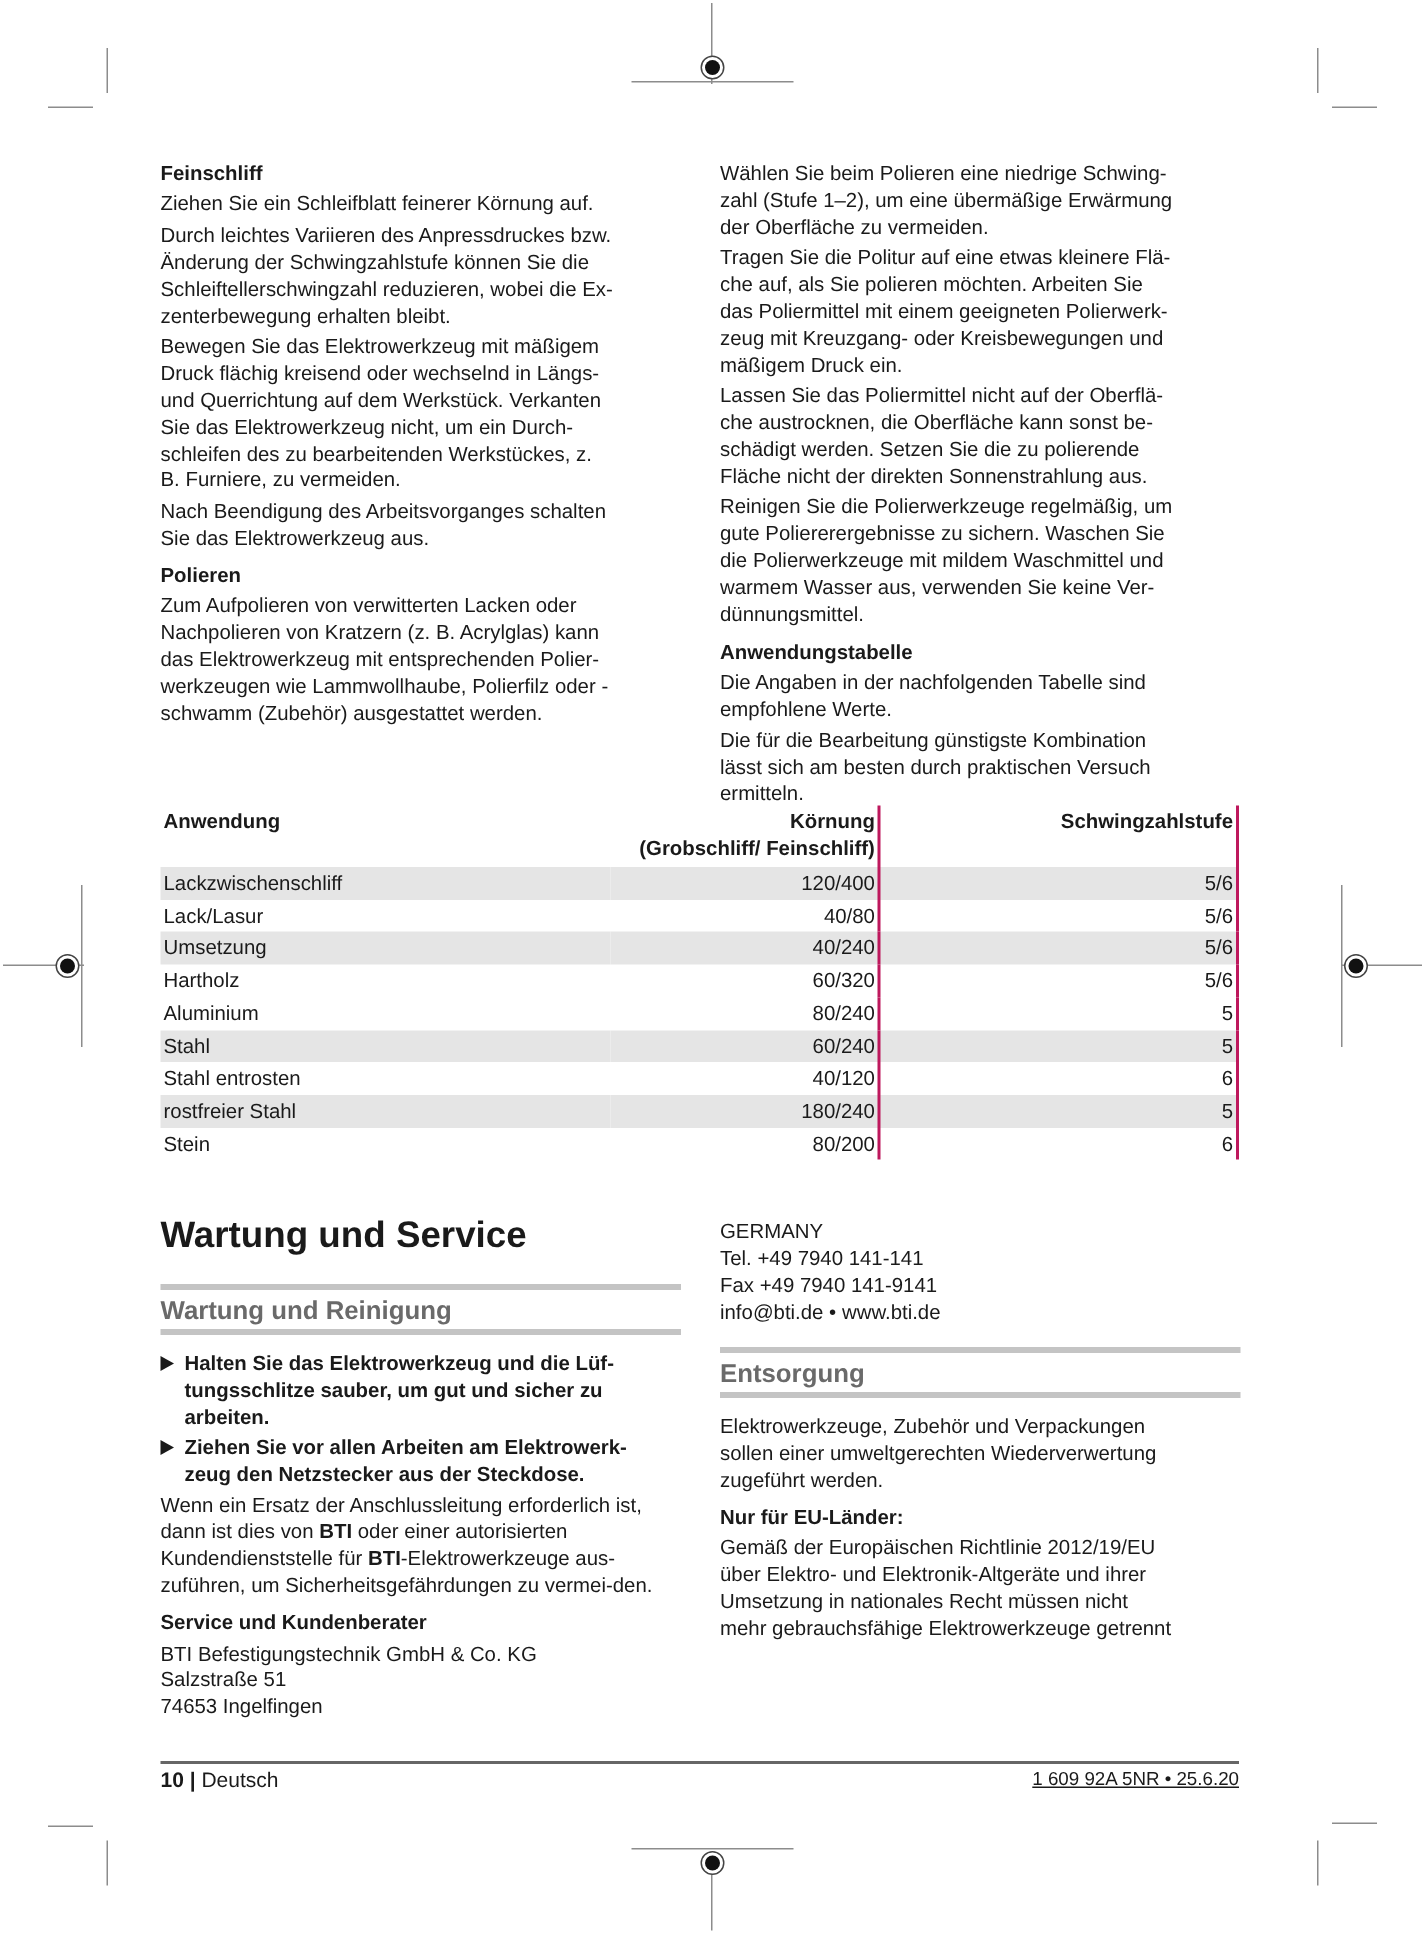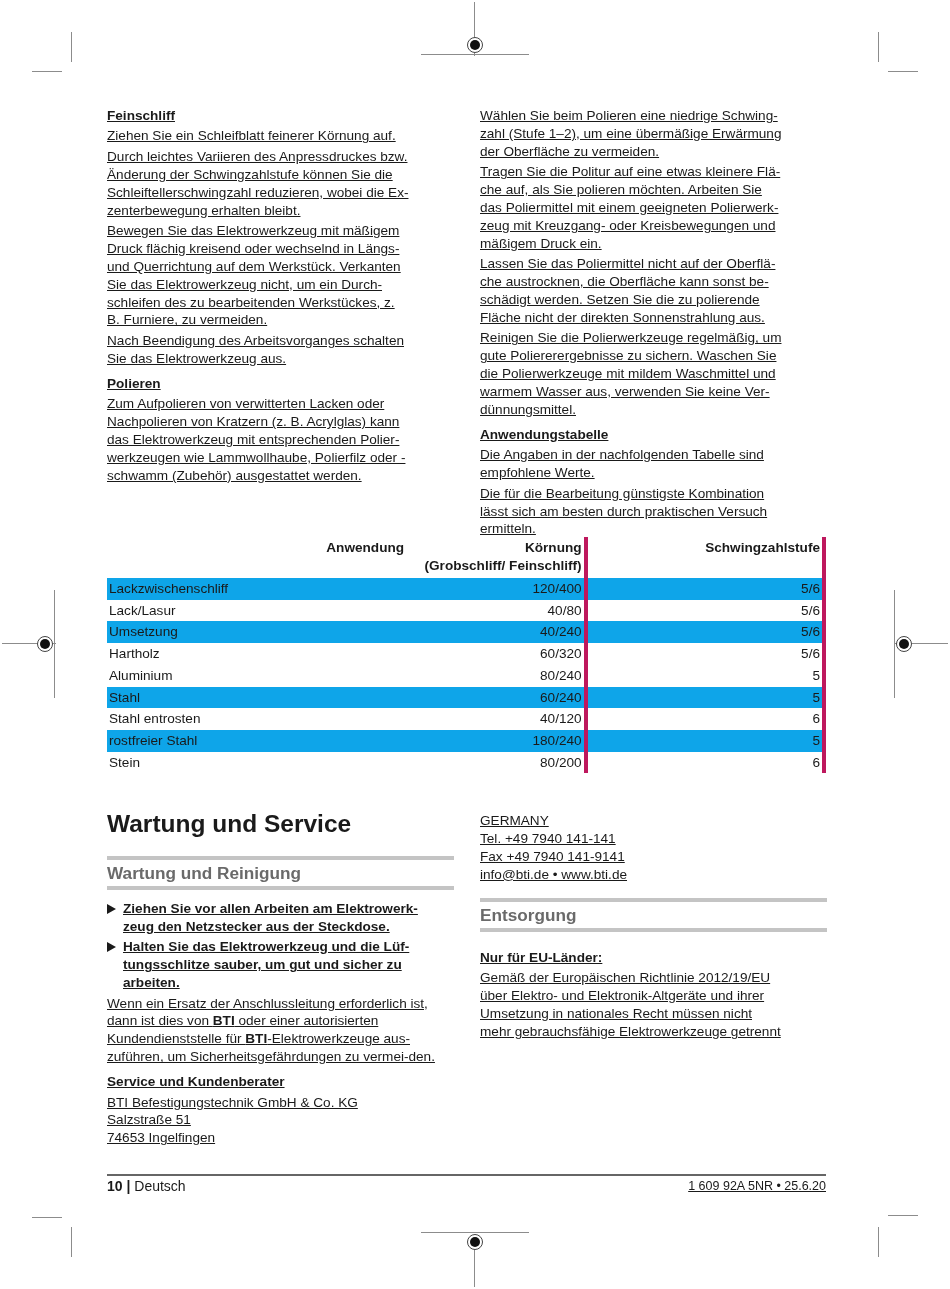--- a/index.html
+++ b/index.html
@@ -1,31 +1,31 @@
 <!DOCTYPE html>
 <html><head>
 <meta charset="utf-8">
 <style>
   html, body { margin:0; padding:0; background:#ffffff; }
   body { width:950px; height:1289px; position:relative; overflow:hidden;
          font-family:"Liberation Sans", sans-serif; color:#1a1a1a; }
   .mark { position:absolute; background:#8c8c8c; }
   .reg { position:absolute; width:14px; height:14px; border:1px solid #444; border-radius:50%; background:#fff; }
   .reg::after { content:""; position:absolute; left:2px; top:2px; width:10px; height:10px; border-radius:50%; background:#111; }
-  .col { position:absolute; width:347px; font-size:13.6px; line-height:17.9px;text-decoration:underline; }
+  .col { position:absolute; width:347px; font-size:13.6px; line-height:17.9px; }
   .col p { margin:0 0 2.5px 0; }
   .h4 { font-weight:bold; margin-top:7px !important; }
   table.app { position:absolute; left:107px; top:537px; width:719px; border-collapse:collapse;
               font-family:"Liberation Sans", sans-serif; font-size:13.6px; }
   table.app th { font-weight:bold; text-align:right; vertical-align:top; line-height:17.5px; padding:2px 2px 4px 2px; }
-  table.app th.first { text-align:right;margin-top:25px; }
+  table.app th.first { text-align:left;margin-top:25px; }
   table.app td { height:21.7px; padding:0 2px; line-height:21.7px; }
   table.app td.num { text-align:right; }
-  table.app tr.shade td { background:#0ea5e9; }
-  table.app .vline { border-right:4px solid #be185d; }
+  table.app tr.shade td { background:#e5e5e5; }
+  table.app .vline { border-right:2px solid #be185d; }
   .h1 { position:absolute; left:107px; top:810px; font-size:24.5px; font-weight:bold; color:#1a1a1a; }
   .h2box { position:absolute; width:347px; border-top:4px solid #c4c4c4; border-bottom:4px solid #c4c4c4; }
   .h2box span { display:block; font-size:17.2px; font-weight:bold; color:#6a6a6a; padding:2px 0 2px 0; line-height:22px; }
   .bullet { position:relative; padding-left:16px; font-weight:bold; }
   .bullet .tri { position:absolute; left:0; top:4px; width:0; height:0;
                  border-left:9px solid #1a1a1a; border-top:5px solid transparent; border-bottom:5px solid transparent; }
   .footer-rule { position:absolute; left:107px; top:1174px; width:719px; height:2px; background:#666; }
   .footer-left { position:absolute; left:107px; top:1178px; font-size:14px; }
   .footer-right { position:absolute; right:124px; top:1179px; font-size:12.5px;text-decoration:underline; }
 </style>
@@ -193,28 +193,28 @@
 
 <div class="h1">Wartung und Service</div>
 
 <div class="h2box" style="left:107px;top:856px;">
   <span>Wartung und Reinigung</span>
 </div>
 
 <div class="col" style="left:107px;top:900px;">
   <p class="bullet">
     <span class="tri"></span>
-    <span>Ziehen Sie vor allen Arbeiten am Elektrowerk-</span><br>
-    <span>zeug den Netzstecker aus der Steckdose.</span>
-  </p>
-  <p class="bullet">
-    <span class="tri"></span>
     <span>Halten Sie das Elektrowerkzeug und die Lüf-</span><br>
     <span>tungsschlitze sauber, um gut und sicher zu</span><br>
     <span>arbeiten.</span>
+  </p>
+  <p class="bullet">
+    <span class="tri"></span>
+    <span>Ziehen Sie vor allen Arbeiten am Elektrowerk-</span><br>
+    <span>zeug den Netzstecker aus der Steckdose.</span>
   </p>
   <p style="width:345px;">
     <span>Wenn ein Ersatz der Anschlussleitung erforderlich ist, dann ist dies von </span><b>BTI</b><span> oder einer autorisierten Kundendienststelle für </span><b>BTI</b><span>-Elektrowerkzeuge aus-zuführen, um Sicherheitsgefährdungen zu vermei-den.</span>
   </p>
   <p class="h4">Service und Kundenberater</p>
   <p>
     <span>BTI Befestigungstechnik GmbH &amp; Co. KG</span><br>
     <span>Salzstraße 51</span><br>
     <span>74653 Ingelfingen</span>
   </p>
@@ -227,20 +227,25 @@
     <span>Fax +49 7940 141-9141</span><br>
     <span>info@bti.de • www.bti.de</span>
   </p>
 </div>
 
 <div class="h2box" style="left:480px;top:898px;">
   <span>Entsorgung</span>
 </div>
 
 <div class="col" style="left:480px;top:942px;">
+  <p>
+    <span>Elektrowerkzeuge, Zubehör und Verpackungen</span><br>
+    <span>sollen einer umweltgerechten Wiederverwertung</span><br>
+    <span>zugeführt werden.</span>
+  </p>
   <p class="h4">Nur für EU-Länder:</p>
   <p>
     <span>Gemäß der Europäischen Richtlinie 2012/19/EU</span><br>
     <span>über Elektro- und Elektronik-Altgeräte und ihrer</span><br>
     <span>Umsetzung in nationales Recht müssen nicht</span><br>
     <span>mehr gebrauchsfähige Elektrowerkzeuge getrennt</span>
   </p>
 </div>
 
 <div class="footer-rule"></div>

